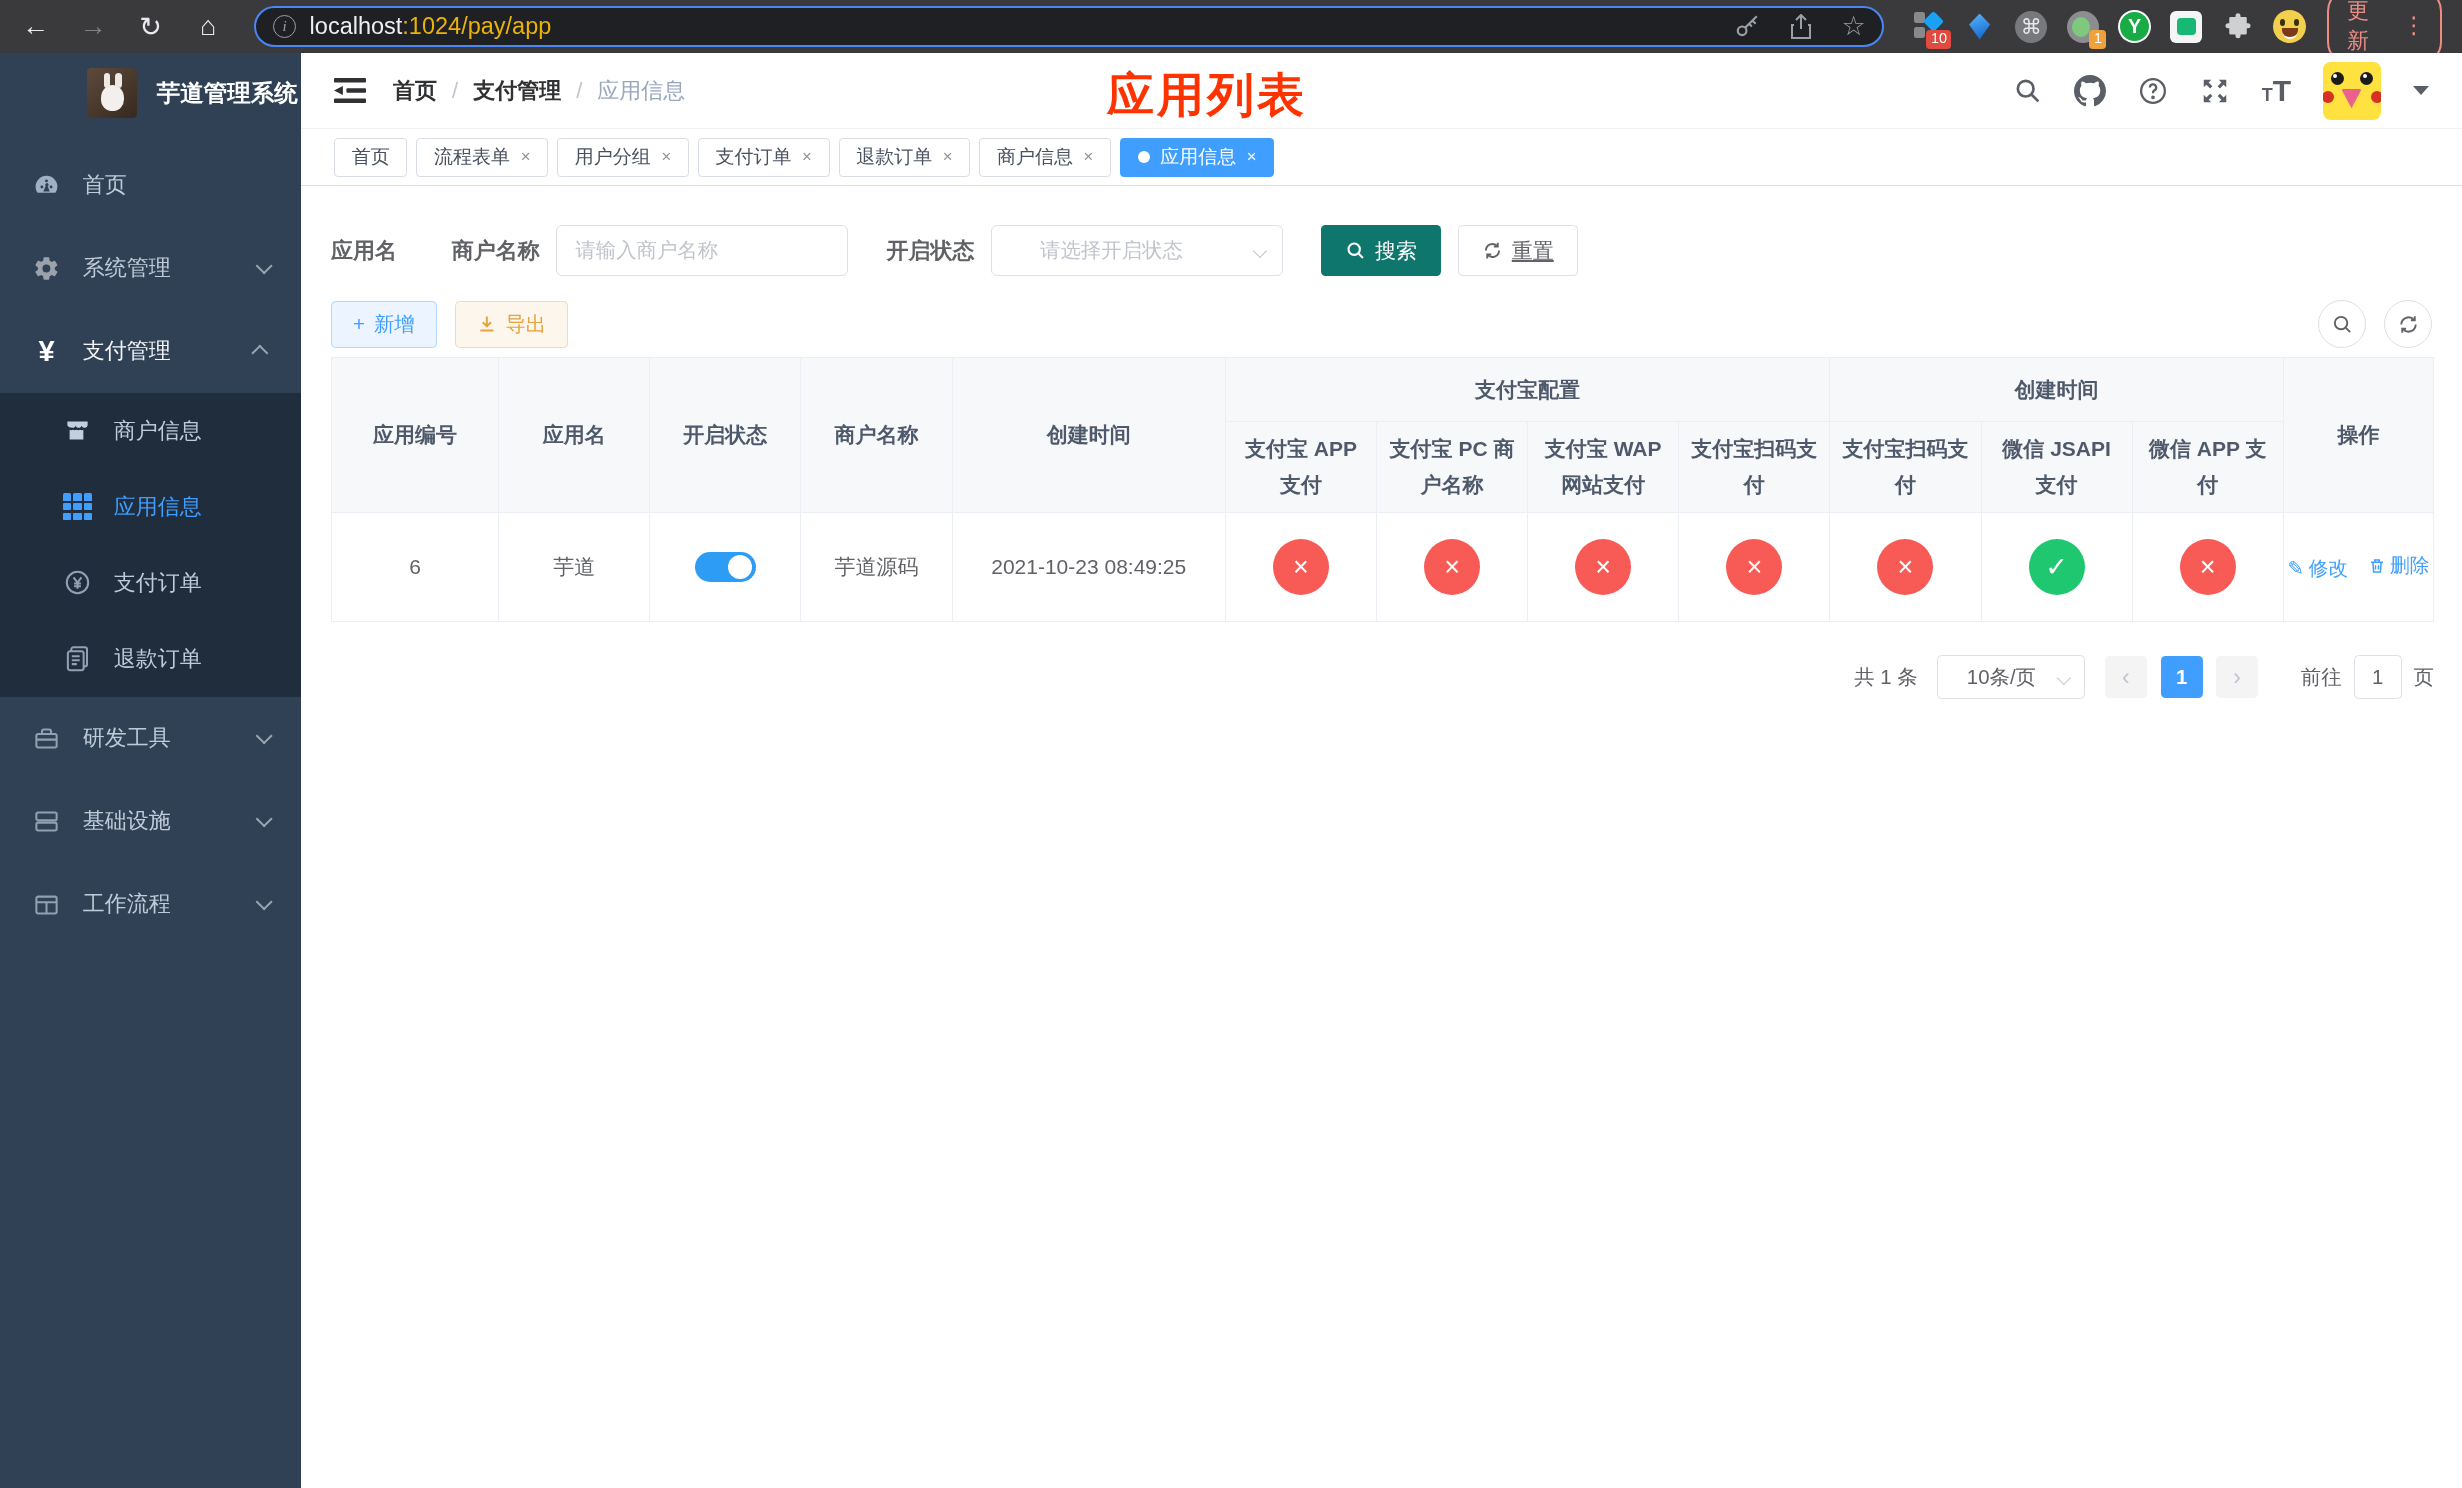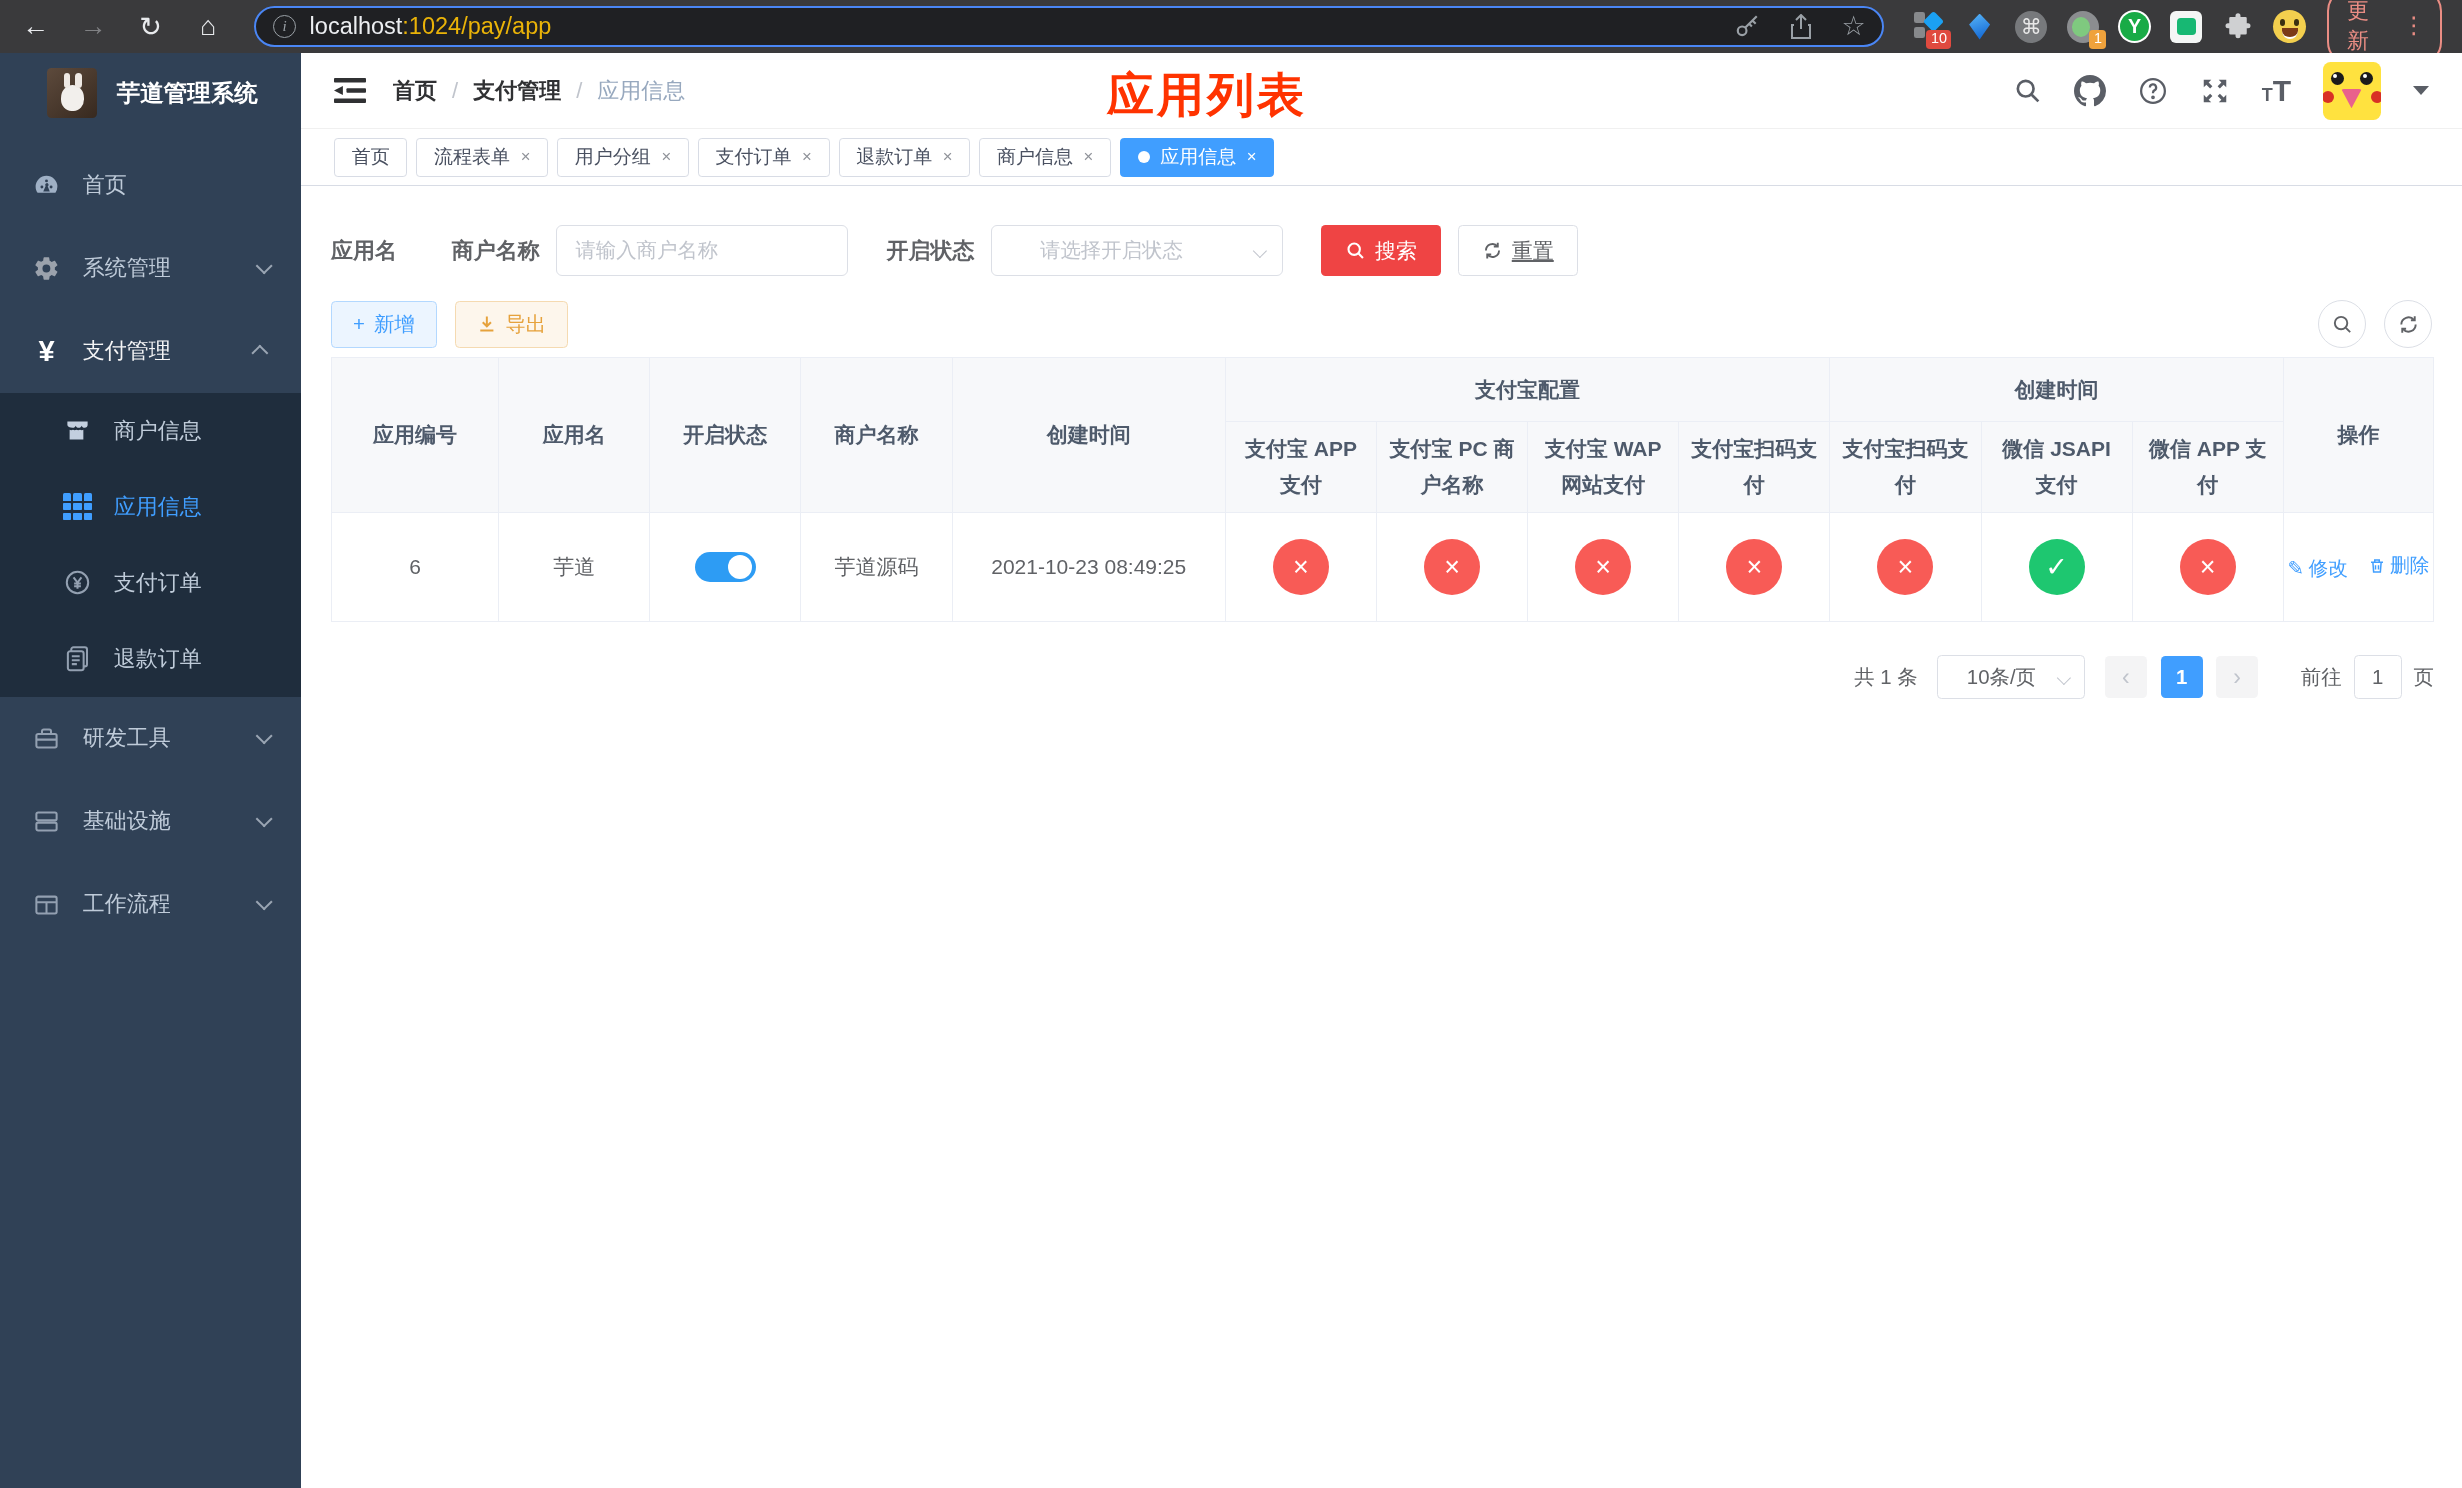--- a/index.html
+++ b/index.html
@@ -42,21 +42,21 @@
   .ext-emoji i.l{ left:6.8px; } .ext-emoji i.r{ right:6.8px; }
   .ext-emoji u { position:absolute; left:8.3px; bottom:4.5px; width:16.7px; height:10.6px; border-radius:0 0 16.7px 16.7px; background:#7c3a16; border-bottom:2.3px solid #fff; }
   .update-pill { margin-left:19.7px; border:2.3px solid #ea8d84; border-radius:23px; color:#ea8d84; font-size:22px; padding:5.3px 15px 6.8px 18px; display:flex; align-items:center; gap:15px; cursor:pointer; }
   .update-pill .dots { font-size:23px; letter-spacing:0; }
 
   
   .app { display:flex; height:1436px; }
 
   
   .sidebar { width:301px; background:#304156; flex:0 0 301px; }
-  .logo-row { height:80px; display:flex; align-items:center; padding-left:47px; gap:19.7px; }
+  .logo-row { height:80px; display:flex; align-items:center; padding-left:47px; gap:19.7px;margin-left:40px; }
   .logo-img { width:50px; height:50px; border-radius:4.5px; background:linear-gradient(140deg,#5d4a3c,#37291f); position:relative; overflow:hidden; }
   .logo-img i { position:absolute; left:14.4px; top:16.7px; width:23px; height:26px; background:#f2efec; border-radius:50% 50% 45% 45%; }
   .logo-img i::before, .logo-img i::after { content:""; position:absolute; top:-12px; width:6.8px; height:15px; background:#efe9e4; border-radius:3.8px; }
   .logo-img i::before { left:2.3px; } .logo-img i::after { right:2.3px; }
   .logo-title { color:#fff; font-weight:bold; font-size:23.5px; white-space:nowrap; }
   .menu { margin-top:10.6px; }
   .mi { height:83px; display:flex; align-items:center; padding:0 30px; color:#bfcbd9; font-size:22px; position:relative; cursor:pointer; }
   .mi .mico { width:33px; display:flex; justify-content:center; margin-right:19.7px; color:#98a3b2; }
   .mi .chev { position:absolute; right:33px; width:12px; height:12px; border-right:2.3px solid #9aa5b3; border-bottom:2.3px solid #9aa5b3; transform:rotate(45deg) translateY(-3px); }
   .mi .chev.up { transform:rotate(-135deg) translateY(-3px); }
@@ -103,21 +103,21 @@
   .content { padding:39px 30px 0 30px; }
   .filter-row { display:flex; align-items:center; }
   .f-label { font-size:22px; font-weight:bold; color:#606266; margin-right:16.7px; white-space:nowrap; }
   .f-input { width:292px; height:51px; border:0.8px solid #dcdfe6; border-radius:6px; padding:0 18px; font-size:20.4px; color:#606266; outline:none; font-family:inherit; background:#fff; }
   .f-input::placeholder { color:#c0c4cc; }
   .f-group { display:flex; align-items:center; margin-right:38px; }
   .f-select { position:relative; }
   .f-select .f-input { padding-right:45px;padding-left:48px; }
   .sel-caret { position:absolute; right:18px; top:21px; width:9.8px; height:9.8px; border-right:1.5px solid #c0c4cc; border-bottom:1.5px solid #c0c4cc; transform:rotate(45deg); pointer-events:none; }
   .btn { height:51px; border-radius:4.5px; font-size:21px; display:inline-flex; align-items:center; justify-content:center; gap:9px; cursor:pointer; border:0.8px solid transparent; font-family:inherit; }
-  .btn-primary { background:#ef4444; color:#fff; padding:0 23px; }
+  .btn-primary { background:#0f766e; color:#fff; padding:0 23px; }
   .btn-plain { background:#fff; color:#606266; border-color:#dcdfe6; padding:0 23px; }
   .btn-reset { margin-left:16.7px;text-decoration:underline; }
 
   .toolbar-row { margin-top:24px; display:flex; align-items:center; }
   .btn-add { height:47px; background:#ecf5ff; border-color:#b3d8ff; color:#409eff; padding:0 21px; font-size:20.4px; }
   .btn-export { height:47px; background:#fdf6ec; border-color:#f5dab1; color:#e6a23c; padding:0 21px; font-size:20.4px; margin-left:18px; }
   .tool-right { margin-left:auto; display:flex; gap:18px; }
   .circle-btn { width:48px; height:48px; border-radius:50%; border:0.8px solid #dcdfe6; background:#fff; display:flex; align-items:center; justify-content:center; color:#606266; cursor:pointer; }
 
   

